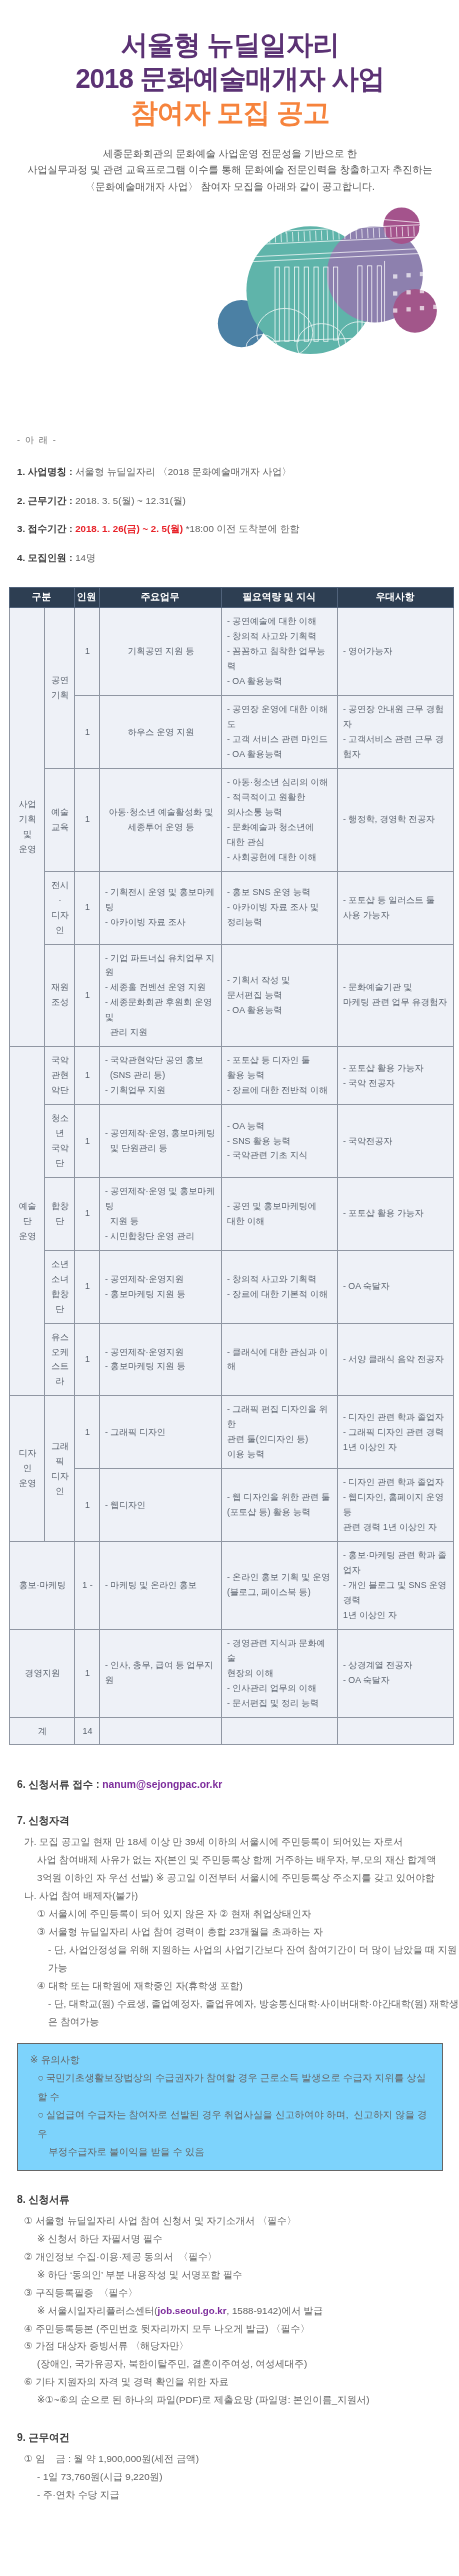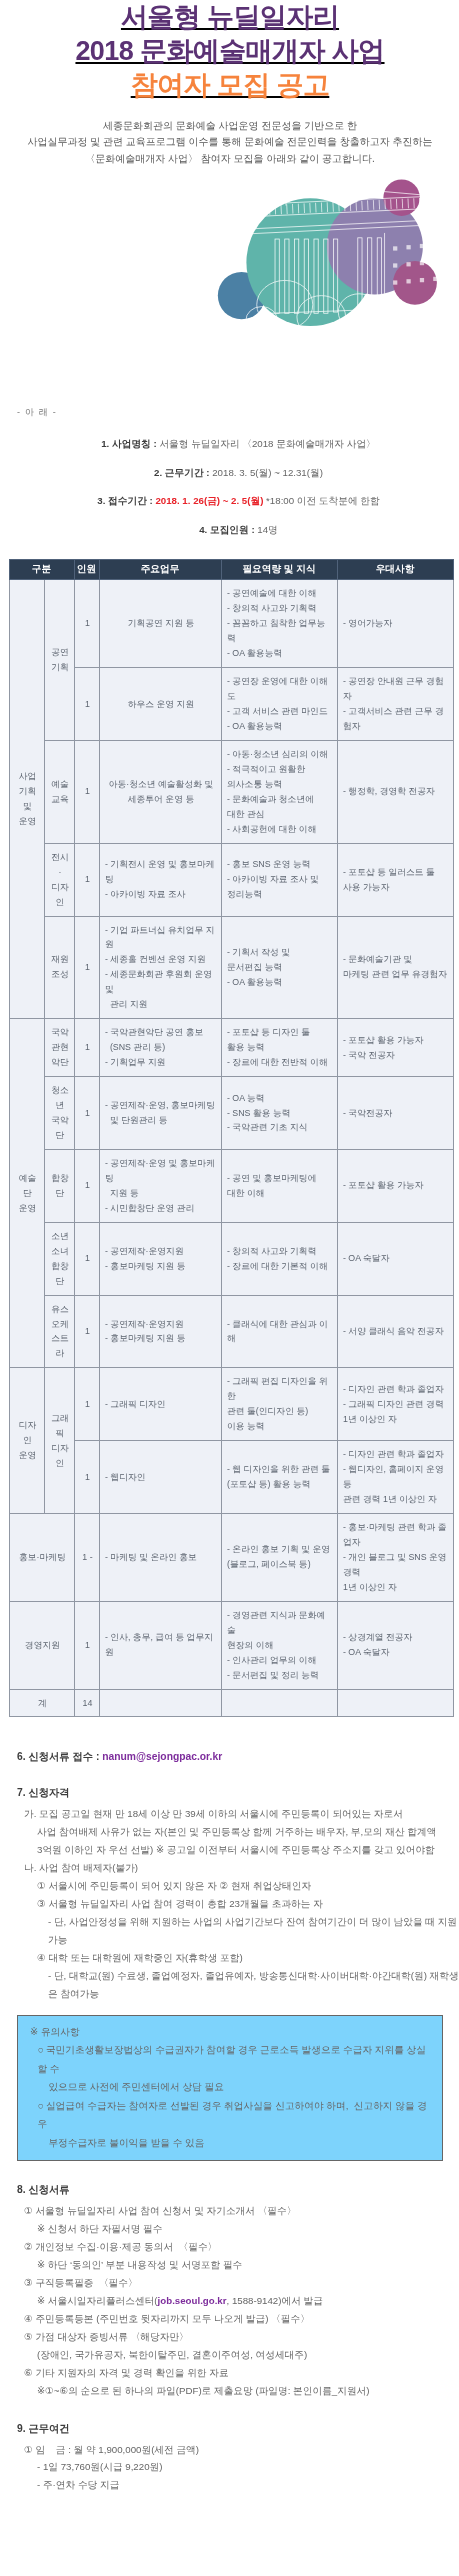--- a/index.html
+++ b/index.html
@@ -5,32 +5,32 @@
   :root{
     --purple:#5b3274; --orange:#f6833c; --red:#e8232a; --link:#7d2d9c;
     --thbg:#2d3e52; --cellbg:#eef1f7; --grid:#9097a3; --border:#4d525b;
     --text:#666666; --textbold:#3d3d3d;
   }
   *{margin:0;padding:0;box-sizing:border-box;}
   body{background:#fff;font-family:"Liberation Sans","DejaVu Sans",sans-serif;}
   .page{width:460px;min-height:2576px;background:#fff;overflow:hidden;}
 
   
-  .title-block{text-align:center;text-decoration:underline;}
+  .title-block{padding-top:28px;text-align:center;}
   .title-line{font-size:27px;font-weight:800;color:var(--purple);line-height:34px;letter-spacing:-0.6px;}
   .title-line.orange{color:var(--orange);}
   .subtitle{margin-top:16px;text-align:center;font-size:10px;color:#555;line-height:16.4px;}
 
   
   .illus{display:block;margin-top:4.9px;}
 
   
   .below-label{margin:33px 0 0 17px;font-size:9px;color:#777;letter-spacing:1.2px;}
   .items{margin-top:18px;}
-  .item{margin:0 0 15px 17px;font-size:9.7px;white-space:pre-wrap;line-height:1.4;text-align:center;}
+  .item{margin:0 0 15px 17px;font-size:9.7px;white-space:pre-wrap;line-height:1.4;}
   .lbl{font-weight:bold;color:var(--textbold);}
   .val{color:var(--text);}
   .red{color:var(--red);font-weight:bold;}
 
   
   table{border-collapse:collapse;table-layout:fixed;}
   .recruit{margin:23px 0 0 8.5px;width:443px;border:1.2px solid var(--border);}
   .recruit th{background:var(--thbg);color:#fff;font-size:9.7px;font-weight:bold;height:20px;border:0.6px solid #50627a;}
   .recruit td{border:0.6px solid var(--grid);background:var(--cellbg);font-size:8.8px;color:#5d6570;
               padding:6px 3.6px 6px 5.5px;vertical-align:middle;white-space:pre-wrap;line-height:1.7;text-align:left;}
@@ -337,21 +337,20 @@
       <div class="ln i2">③ 서울형 뉴딜일자리 사업 참여 경력이 총합 23개월을 초과하는 자</div>
       <div class="ln i3">- 단, 사업안정성을 위해 지원하는 사업의 사업기간보다 잔여 참여기간이 더 많이 남았을 때 지원 가능</div>
       <div class="ln i2">④ 대학 또는 대학원에 재학중인 자(휴학생 포함)</div>
       <div class="ln i3">- 단, 대학교(원) 수료생, 졸업예정자, 졸업유예자, 방송통신대학·사이버대학·야간대학(원) 재학생은 참여가능</div>
     </div>
 
   <div class="notice-box">
     <div>
         <div class="ln i0">※ 유의사항</div>
         <div class="ln i1">○ 국민기초생활보장법상의 수급권자가 참여할 경우 근로소득 발생으로 수급자 지위를 상실할 수</div>
-        <div class="ln i2">있으므로 사전에 주민센터에서 상담 필요</div>
         <div class="ln i1">○ 실업급여 수급자는 참여자로 선발된 경우 취업사실을 신고하여야 하며,  신고하지 않을 경우</div>
         <div class="ln i2">부정수급자로 불이익을 받을 수 있음</div>
       </div>
   </div>
 
   <div class="st">8. 신청서류</div>
   <div>
       <div class="ln i1">① 서울형 뉴딜일자리 사업 참여 신청서 및 자기소개서 〈필수〉</div>
       <div class="ln i2">※ 신청서 하단 자필서명 필수</div>
       <div class="ln i1">② 개인정보 수집·이용·제공 동의서  〈필수〉</div>

